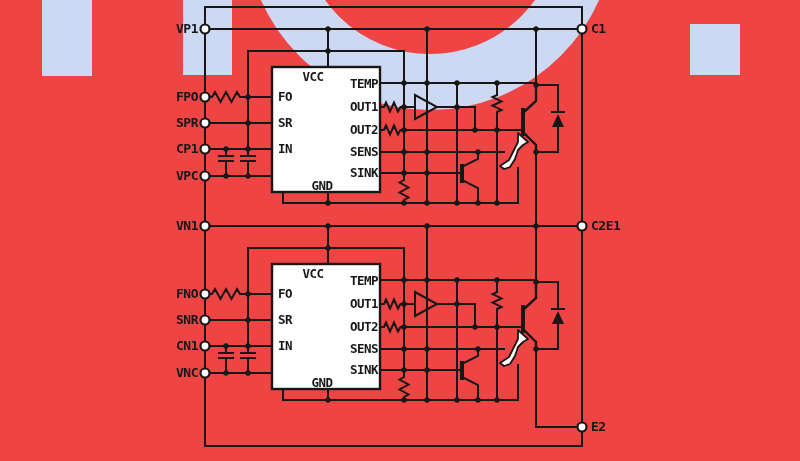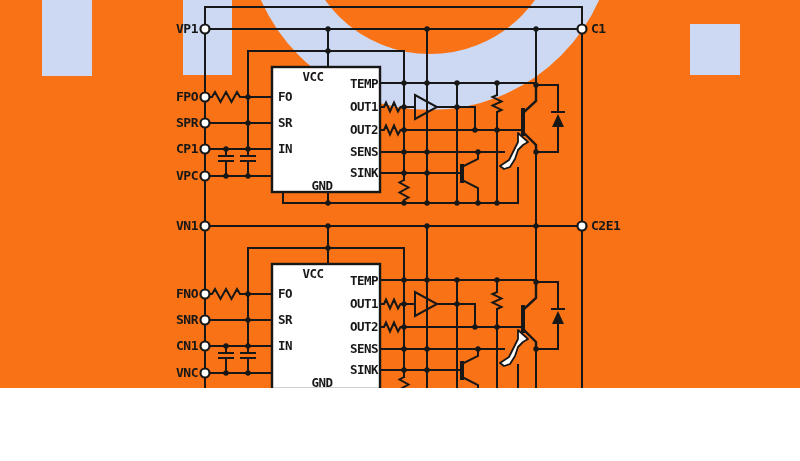--- a/index.html
+++ b/index.html
@@ -1,16 +1,16 @@
 <!DOCTYPE html>
 <html><head>
 <meta charset="utf-8">
 <style>
   html,body{margin:0;padding:0;background:#ffffff;}
-  .stage{position:relative;width:800px;height:388px;background:#f97316;overflow:hidden;}
+  .stage{position:relative;width:800px;height:461px;background:#ef4444;overflow:hidden;}
   .w{stroke:#171717;stroke-width:2;fill:none;stroke-linecap:square;}
   .w3{stroke:#171717;stroke-width:2.4;fill:none;stroke-linecap:square;}
   .bar{stroke:#171717;stroke-width:4;fill:none;stroke-linecap:butt;}
   .j{fill:#171717;stroke:none;}
   .pin{fill:#ffffff;stroke:#171717;stroke-width:2.2;}
   .icbox{fill:#ffffff;stroke:#171717;stroke-width:2.4;}
   .t{font-family:"DejaVu Sans Mono",monospace;font-weight:bold;font-size:13px;fill:#171717;letter-spacing:-0.5px;}
   .tp{font-family:"DejaVu Sans Mono",monospace;font-weight:bold;font-size:12.5px;fill:#171717;letter-spacing:-0.5px;}
   .wm{fill:#cdd9f3;}
   .wmring{fill:none;stroke:#cdd9f3;stroke-width:56;}

